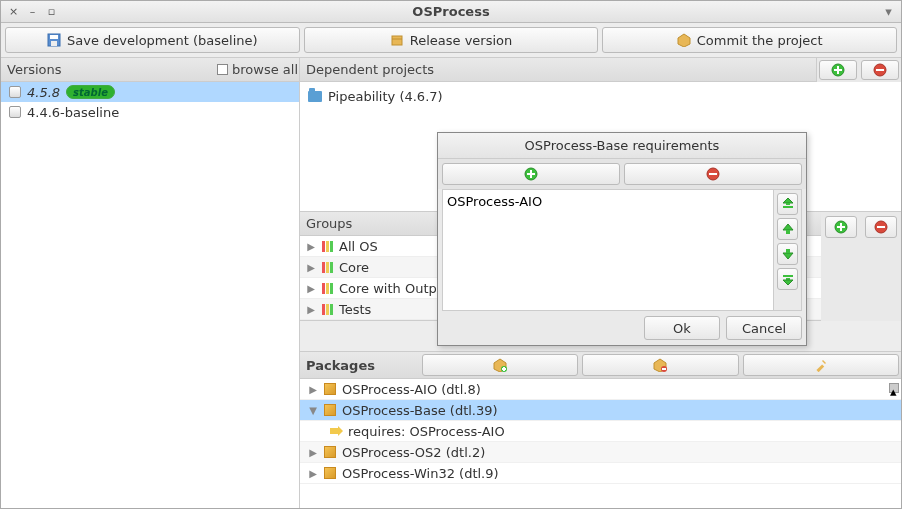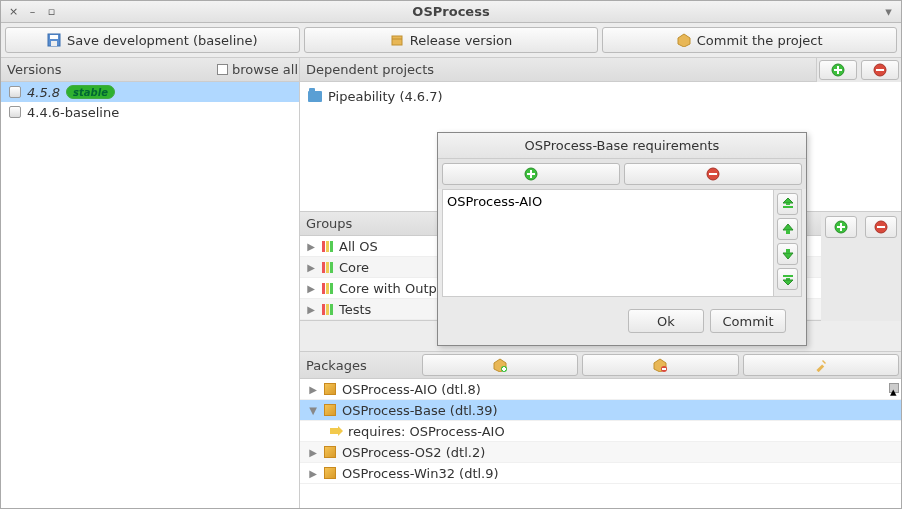--- a/index.html
+++ b/index.html
@@ -35,42 +35,42 @@
   .groups-col { flex:1; }
   .groups-actions { width:80px; display:flex; gap:4px; padding:2px;}
   .group-list { background:#fff; border-bottom:1px solid #ccc;}
   .tree-item { height:21px; display:flex; align-items:center; gap:6px; padding-left:6px; color:#333; border-bottom:1px solid #eee;}
   .tree-item.alt { background:#f5f5f5;}
   .arrow { color:#888; font-size:10px; width:10px; text-align:center;}
   .bars-icon{ display:flex; gap:1px;}
   .bar{ width:3px; height:11px;}
   .packages-area { flex:1; display:flex; flex-direction:column; min-height:0;}
   .pkg-header { display:flex; align-items:stretch; background:linear-gradient(#e9e9e9,#dcdcdc); border-top:1px solid #ccc; border-bottom:1px solid #ccc;}
-  .pkg-header .label { width:120px; display:flex; align-items:center; padding-left:6px; color:#444;}
+  .pkg-header .label { width:120px; display:flex; align-items:center; padding-left:6px; color:#444;font-weight:bold;}
   .pkg-header .pkg-btn{ flex:1; margin:2px; border:1px solid #bbb; border-radius:3px; background:linear-gradient(#fcfcfc,#e8e8e8); display:flex;align-items:center;justify-content:center;height:22px;}
   .pkg-list { flex:1; background:#fff; overflow:auto; position:relative;}
   .pkg-item { height:21px; display:flex; align-items:center; gap:6px; padding-left:8px; color:#333; border-bottom:1px solid #f0f0f0;}
   .pkg-item.alt{ background:#f7f7f7;}
   .pkg-item.selected{ background:#b0d8ff;}
   .pkg-item.child{ padding-left:30px;}
   .cube{ width:12px;height:12px; background:linear-gradient(135deg,#f5c354,#d99b2a); border:1px solid #c98a1f; transform:rotate(0deg);}
   .req-icon{ width:12px; height:10px; position:relative;}
   .req-icon::before{content:"";position:absolute;left:0;top:2px;width:8px;height:6px;background:#f2c94c;}
   .req-icon::after{content:"";position:absolute;right:-1px;top:0;border-left:5px solid #f2c94c;border-top:5px solid transparent;border-bottom:5px solid transparent;}
   .scrollbar-tick{ position:absolute; right:2px; top:4px; width:10px;height:10px; background:#ccc; border:1px solid #999;}
   
   .dialog{ position:absolute; left:437px; top:132px; width:370px; height:214px; background:#eaeaea; border:1px solid #888; box-shadow:2px 2px 6px rgba(0,0,0,0.2); display:flex; flex-direction:column;}
   .dialog-title{ height:26px; display:flex; align-items:center; justify-content:center; color:#333; background:linear-gradient(#f3f3f3,#e4e4e4); border-bottom:1px solid #ccc; font-weight:normal;}
   .dialog-toolbar{ display:flex; gap:4px; padding:4px; background:#e4e4e4;}
   .dbtn{ flex:1; height:22px; border:1px solid #bbb; border-radius:3px; background:linear-gradient(#fcfcfc,#e8e8e8); display:flex;align-items:center;justify-content:center;}
   .dialog-body{ flex:1; display:flex; background:#fff; margin:0 4px; border:1px solid #ccc;}
   .dlist{ flex:1; padding:4px;}
   .dside{ width:28px; display:flex; flex-direction:column; gap:3px; padding:3px; background:#eaeaea; border-left:1px solid #ccc;}
   .sbtn{ height:22px; border:1px solid #bbb; border-radius:3px; background:linear-gradient(#fcfcfc,#e8e8e8); display:flex;align-items:center;justify-content:center;}
-  .dialog-footer{ height:48px; display:flex; align-items:center; justify-content:flex-end; gap:6px; padding-right:20px;}
+  .dialog-footer{ height:34px; display:flex; align-items:center; justify-content:flex-end; gap:6px; padding-right:4px;}
   .fbtn{ width:76px; height:24px; border:1px solid #bbb; border-radius:3px; background:linear-gradient(#fcfcfc,#e8e8e8); display:flex;align-items:center;justify-content:center; color:#333;}
   .sep-space{ height:30px; background:#ededed;}
   
   svg { display:block; }
 </style>
 </head>
 <body>
 
 <div class="window">
 
@@ -357,16 +357,16 @@
             </svg>
           </span>
         </div>
     </div>
   </div>
   <div class="dialog-footer">
     <div class="fbtn">
         <span>Ok</span>
       </div>
     <div class="fbtn">
-        <span>Commit</span>
+        <span>Cancel</span>
       </div>
   </div>
 </div>
 
 </body></html>

